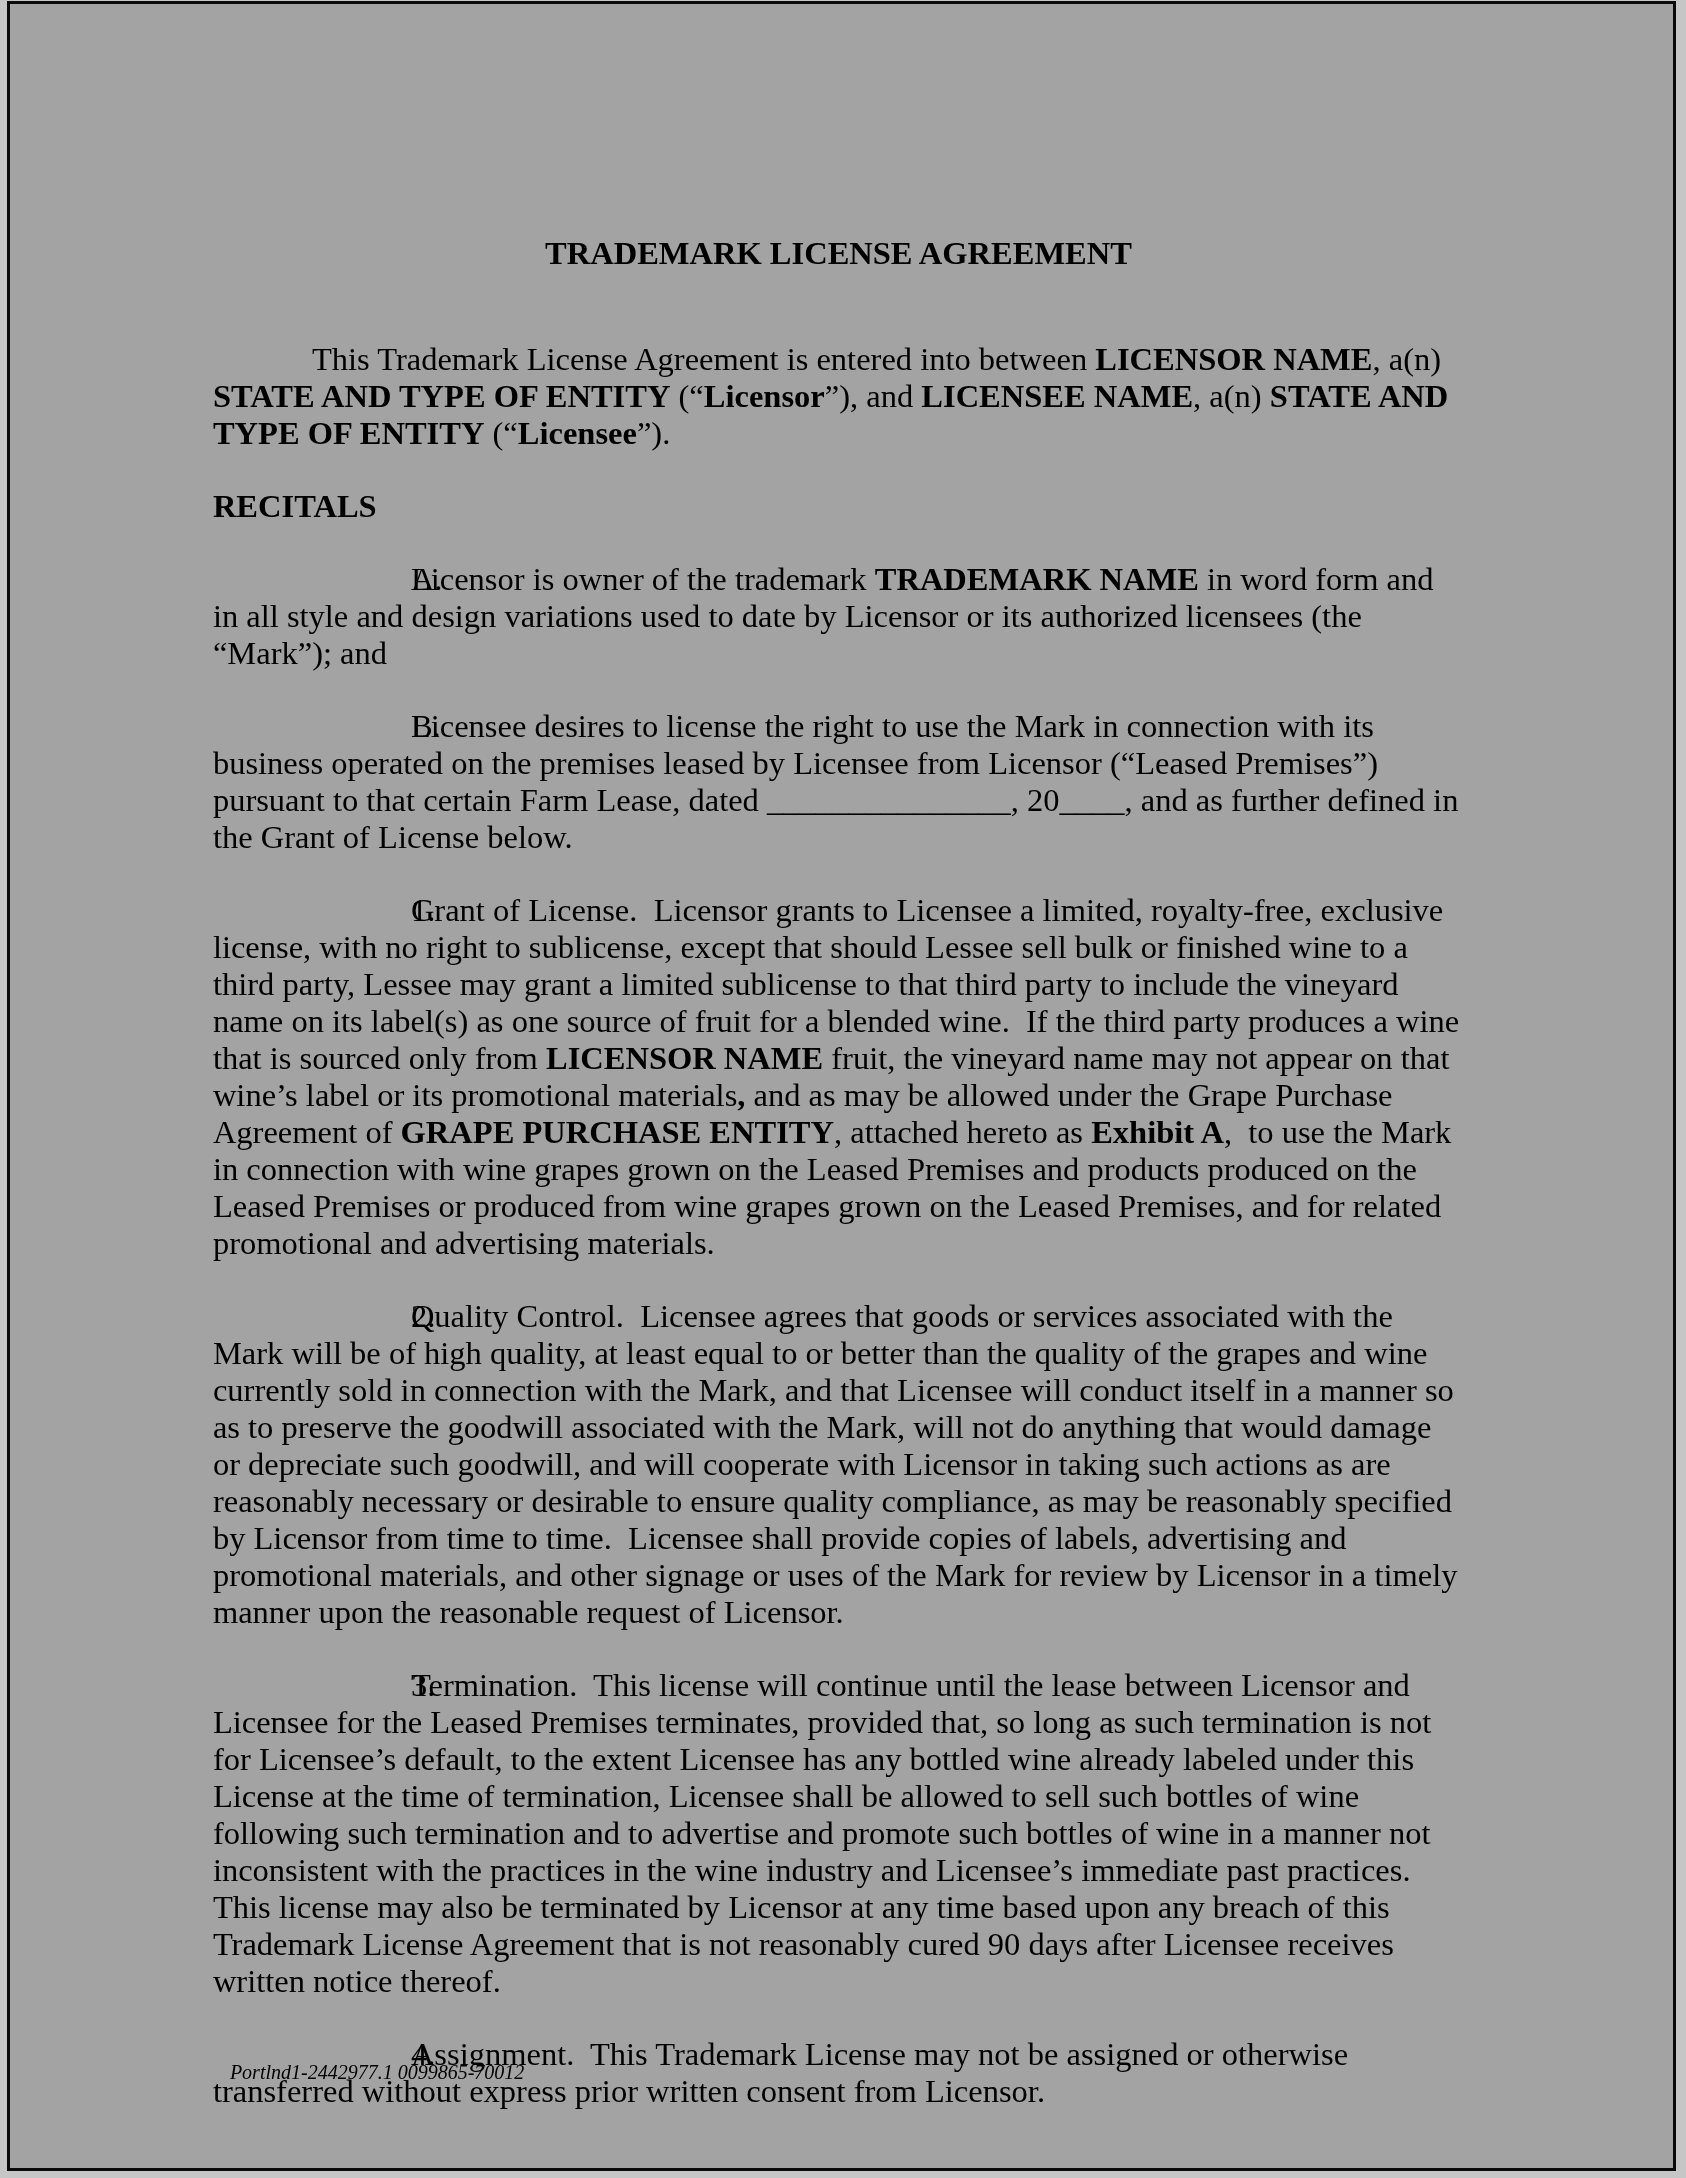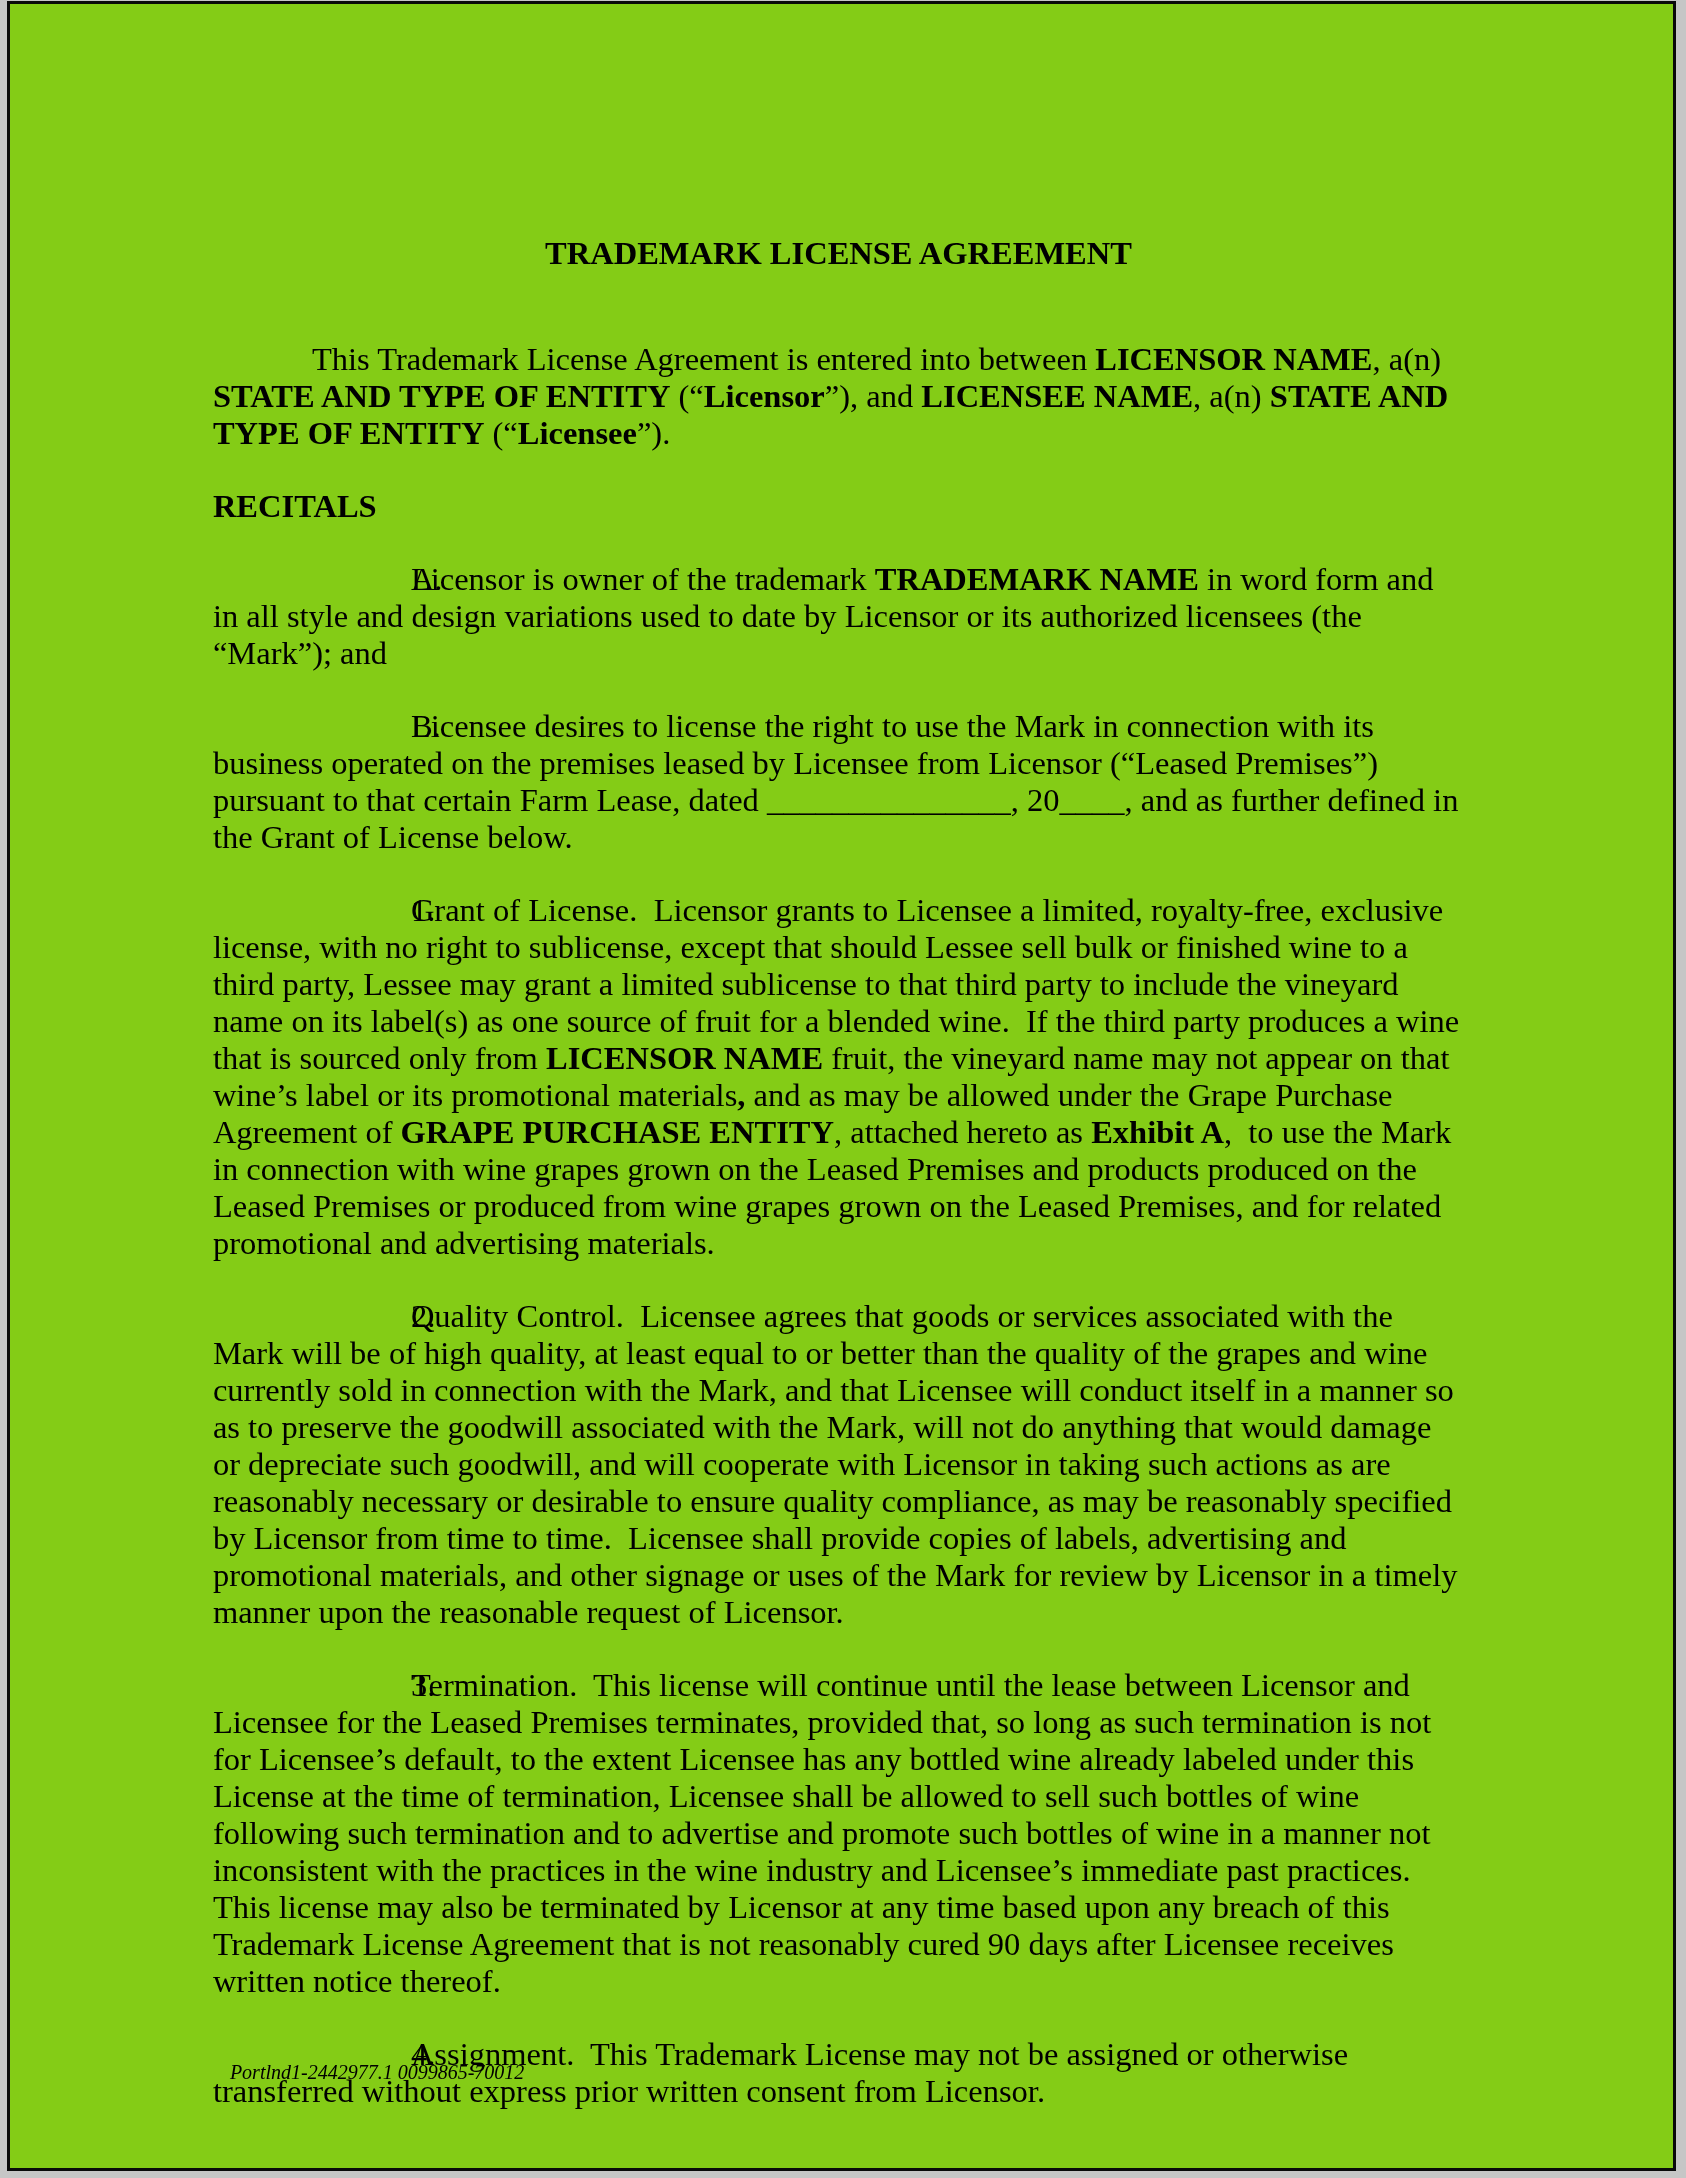--- a/index.html
+++ b/index.html
@@ -16,21 +16,21 @@
     position: relative;
     width: 1686px;
     height: 2179px;
   }
   .page {
     position: absolute;
     top: 1px;
     left: 6.9px;
     right: 9.9px;
     bottom: 7.9px;
-    background: #84cc16;
+    background: #a3a3a3;
     border: 3.9px solid #0a0a0a;
     box-sizing: border-box;
   }
   .content {
     padding: 231px 209px 0 203px;
     font-size: 32.5px;
     line-height: 37px;
   }
   .title {
     margin: 0 0 69px 0;

